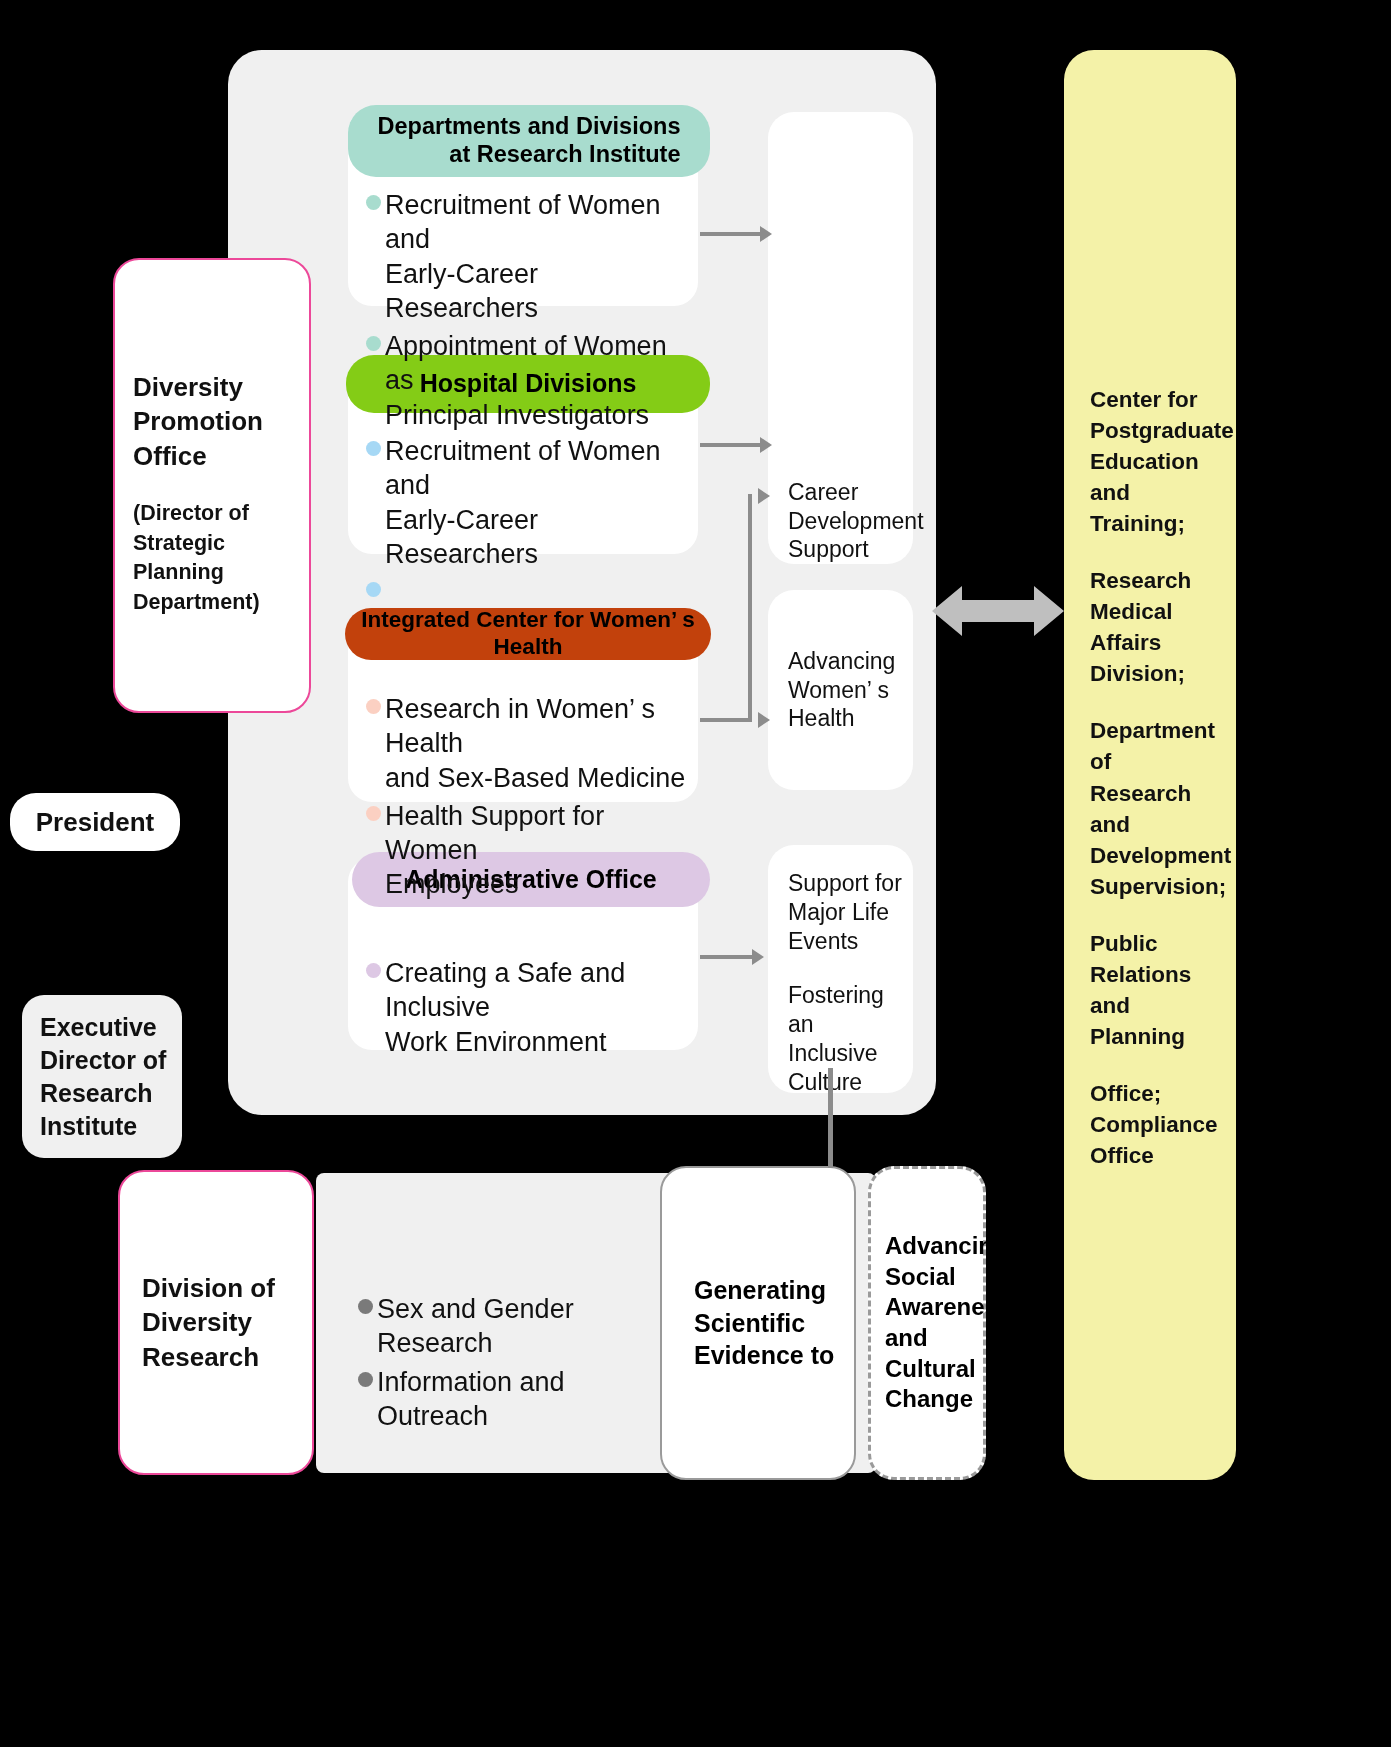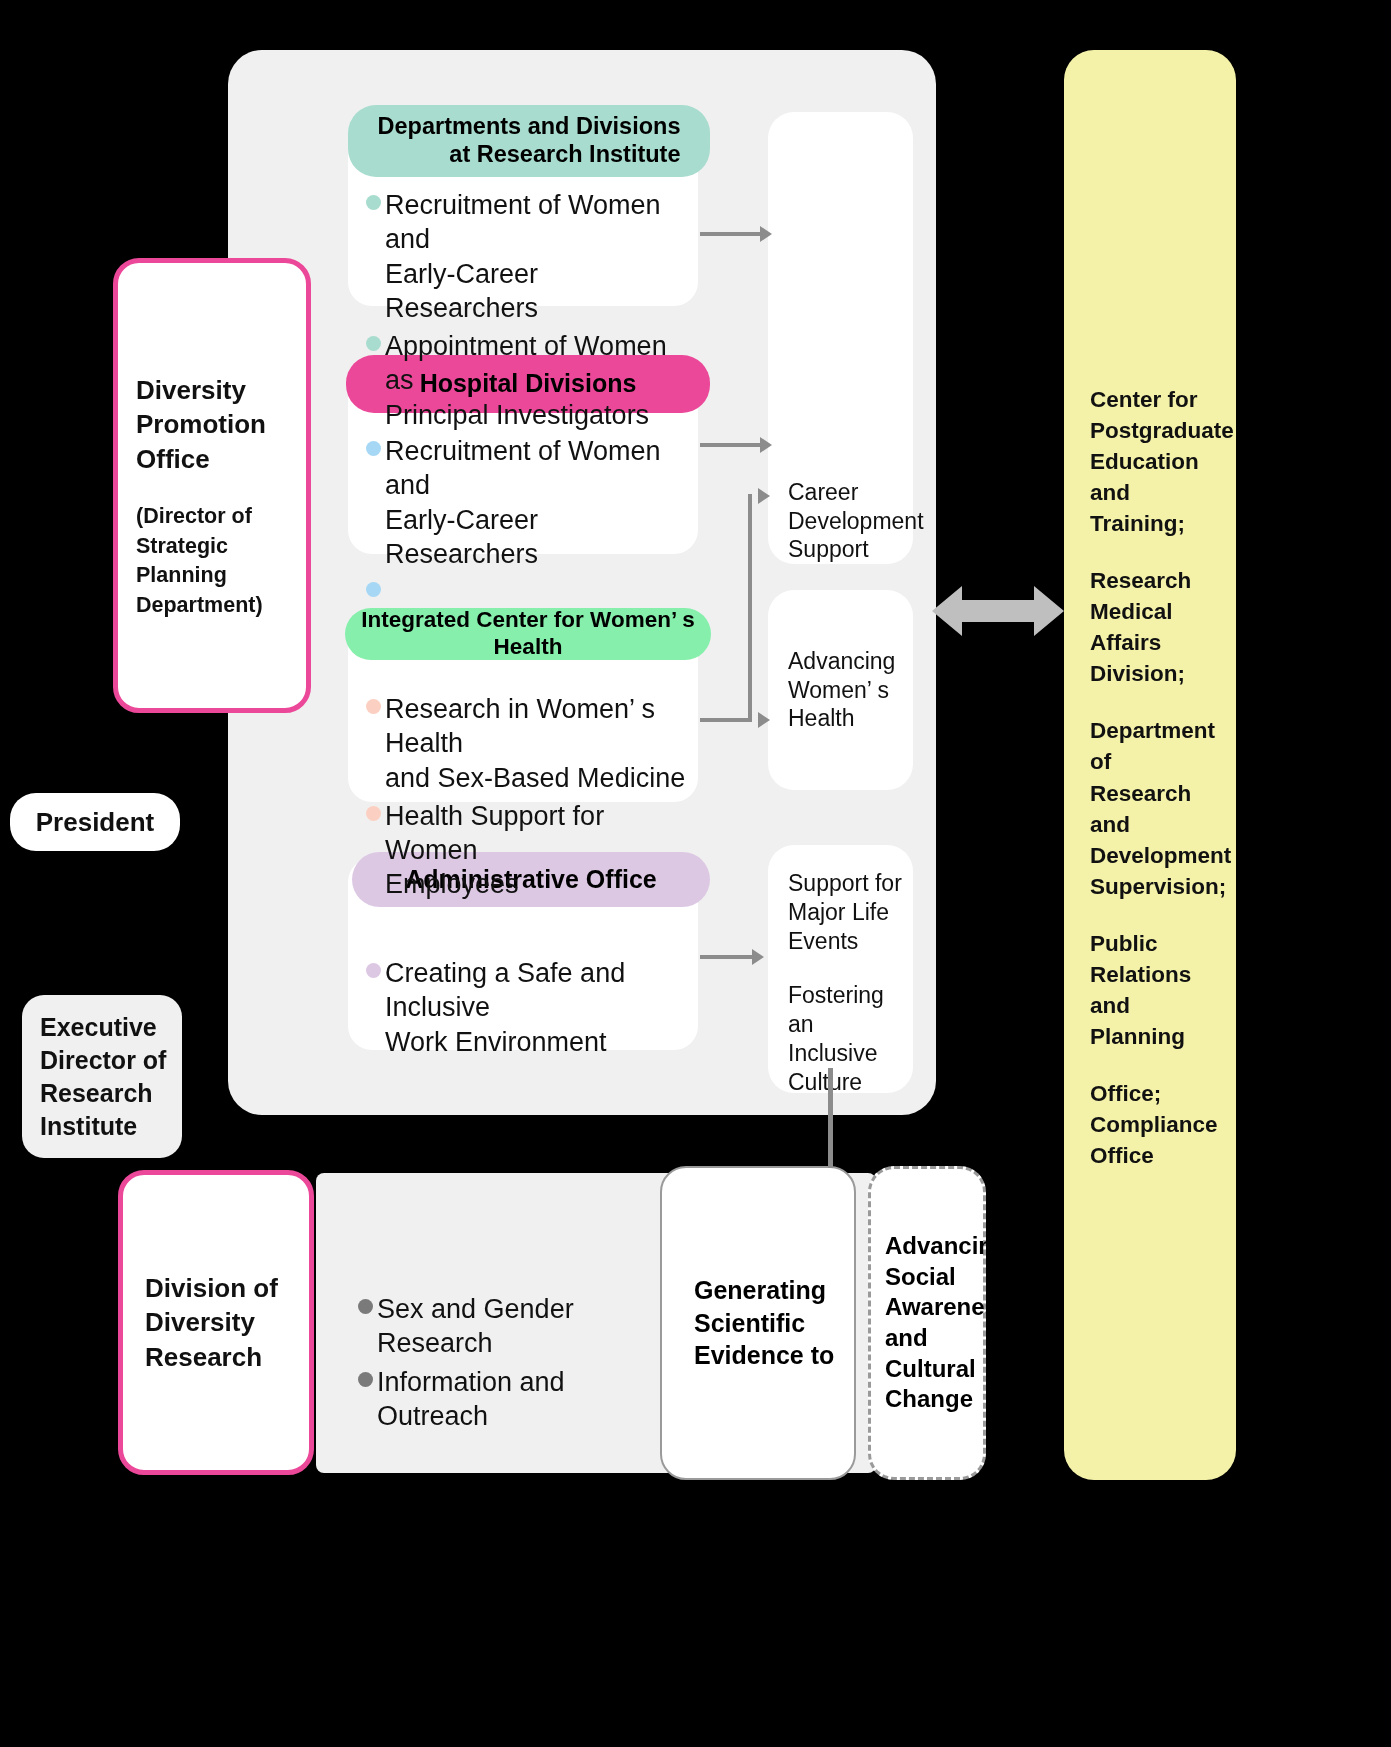--- a/index.html
+++ b/index.html
@@ -15,21 +15,21 @@
     overflow: hidden;
   }
 
   
   .card {
     position: absolute;
     background: #ffffff;
     border-radius: 26px;
   }
   .outlined {
-    border: 5px solid #ec4899;
+    border: 2px solid #ec4899;
   }
   .gray-panel {
     position: absolute;
     background: #f0f0f0;
     border-radius: 34px;
   }
   .dashed {
     border: 3px dashed #9a9a9a;
     background: #ffffff;
     border-radius: 26px;
@@ -205,36 +205,36 @@
 Early-Career Researchers</span>
     </div>
     <div class="bullet">
       <span class="dot" style="background:#a8dcce;"></span>
       <span class="btext" style="white-space:pre-line;">Appointment of Women as
 Principal Investigators</span>
     </div>
   </div>
 
   <div class="sec-body" style="left:348px; top:358px; width:350px; height:196px;"></div>
-  <div class="sec-head" style="left:346px; top:355px; width:364px; height:58px; background:#ec4899; font-size:25px;">
+  <div class="sec-head" style="left:346px; top:355px; width:364px; height:58px; background:#84cc16; font-size:25px;">
     <span>Hospital Divisions</span>
   </div>
   <div class="bullets" style="left:366px; top:434px; width:320px;">
     <div class="bullet">
       <span class="dot" style="background:#a6d8f5;"></span>
       <span class="btext" style="white-space:pre-line;">Recruitment of Women and
 Early-Career Researchers</span>
     </div>
     <div class="bullet">
       <span class="dot" style="background:#a6d8f5;"></span>
     </div>
   </div>
 
   <div class="sec-body" style="left:348px; top:612px; width:350px; height:190px;"></div>
-  <div class="sec-head" style="left:345px; top:608px; width:366px; height:52px; background:#86efac; font-size:22.5px;">
+  <div class="sec-head" style="left:345px; top:608px; width:366px; height:52px; background:#c2410c; font-size:22.5px;">
     <span>Integrated Center for Women’ s Health</span>
   </div>
   <div class="bullets" style="left:366px; top:692px; width:320px;">
     <div class="bullet">
       <span class="dot" style="background:#fbd0c2;"></span>
       <span class="btext" style="white-space:pre-line;">Research in Women’ s Health
 and Sex-Based Medicine</span>
     </div>
     <div class="bullet">
       <span class="dot" style="background:#fbd0c2;"></span>

